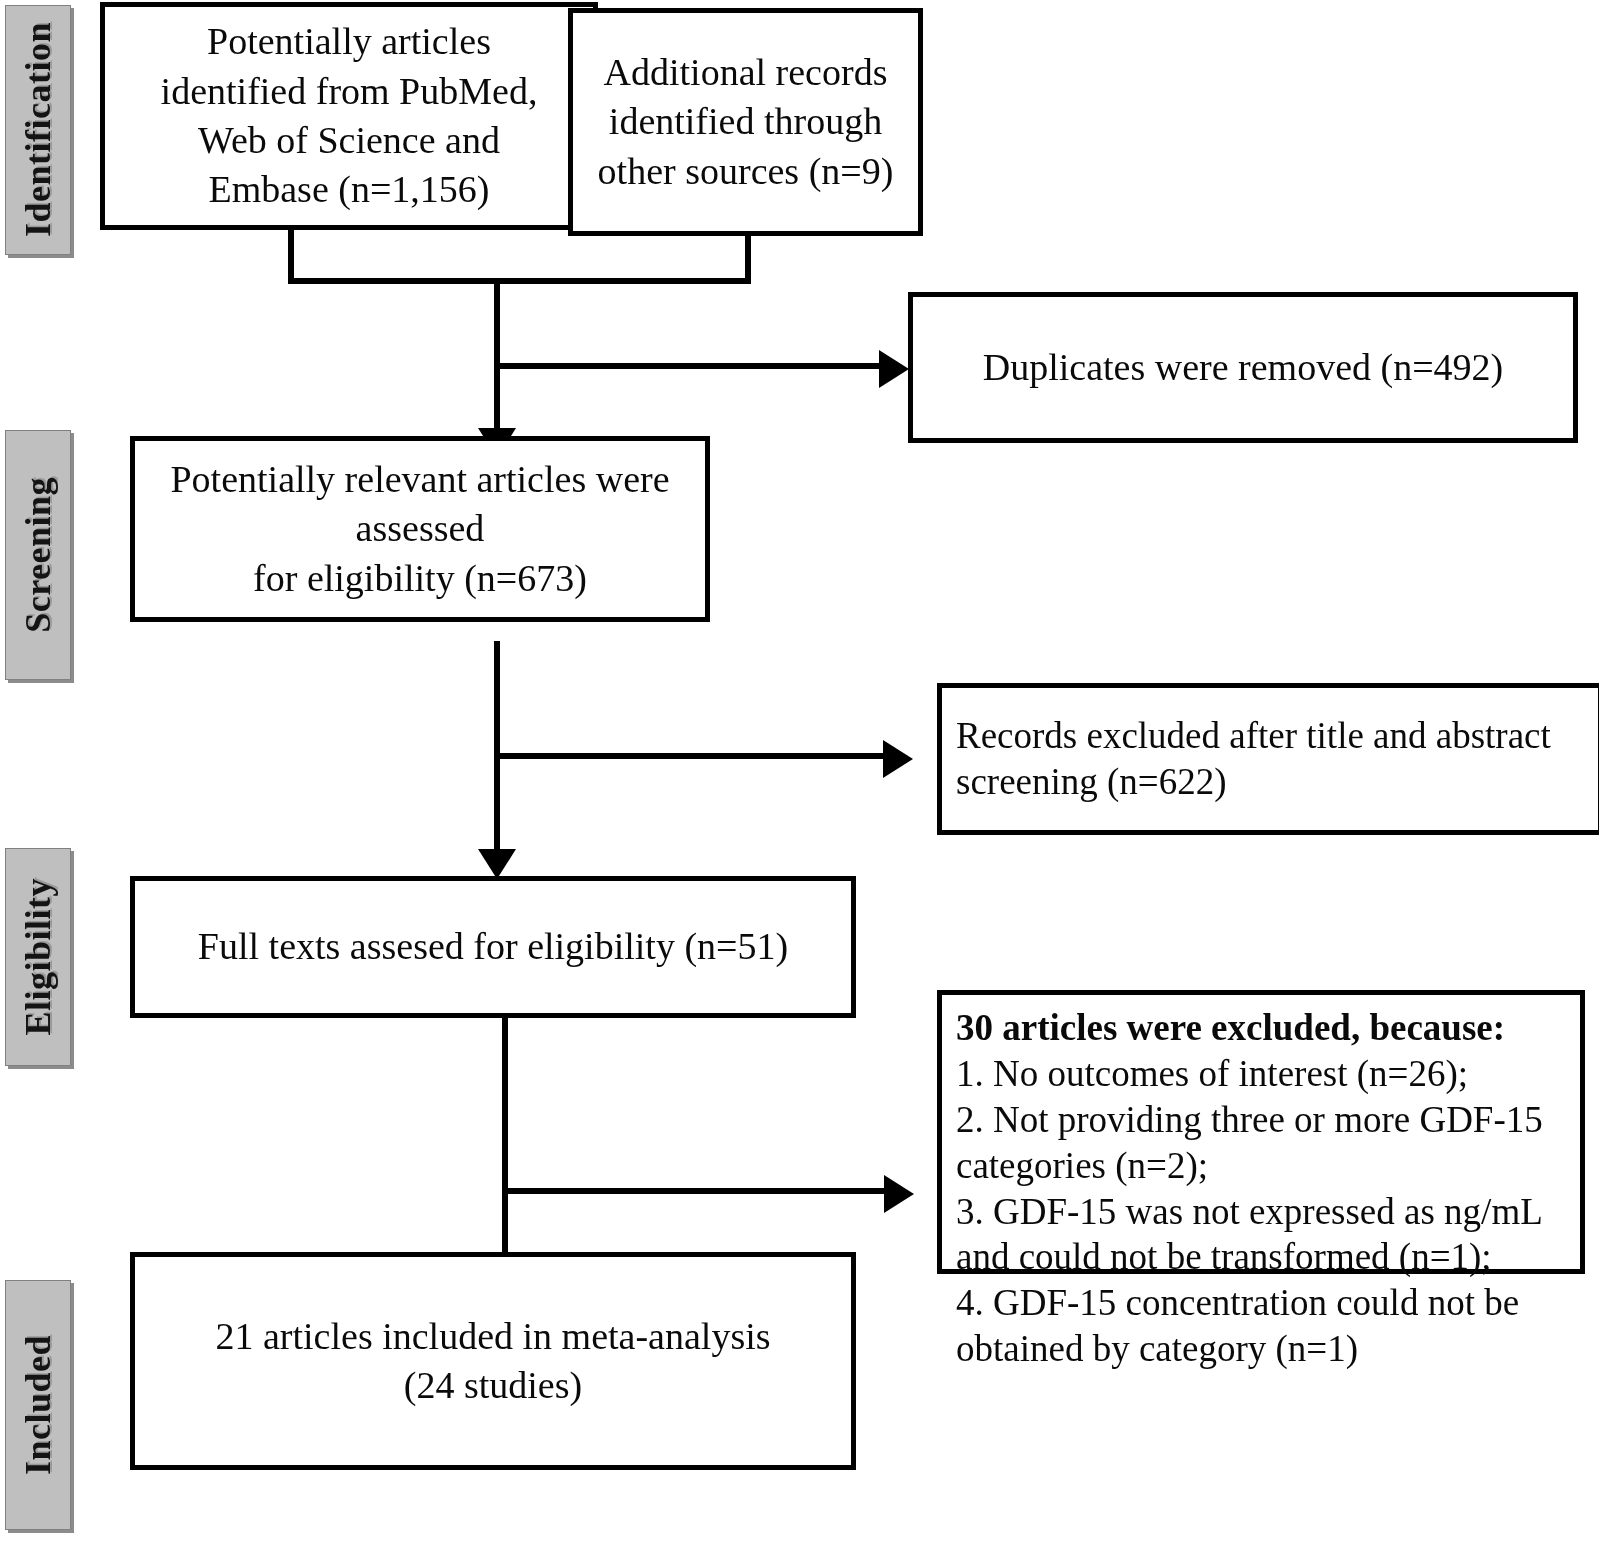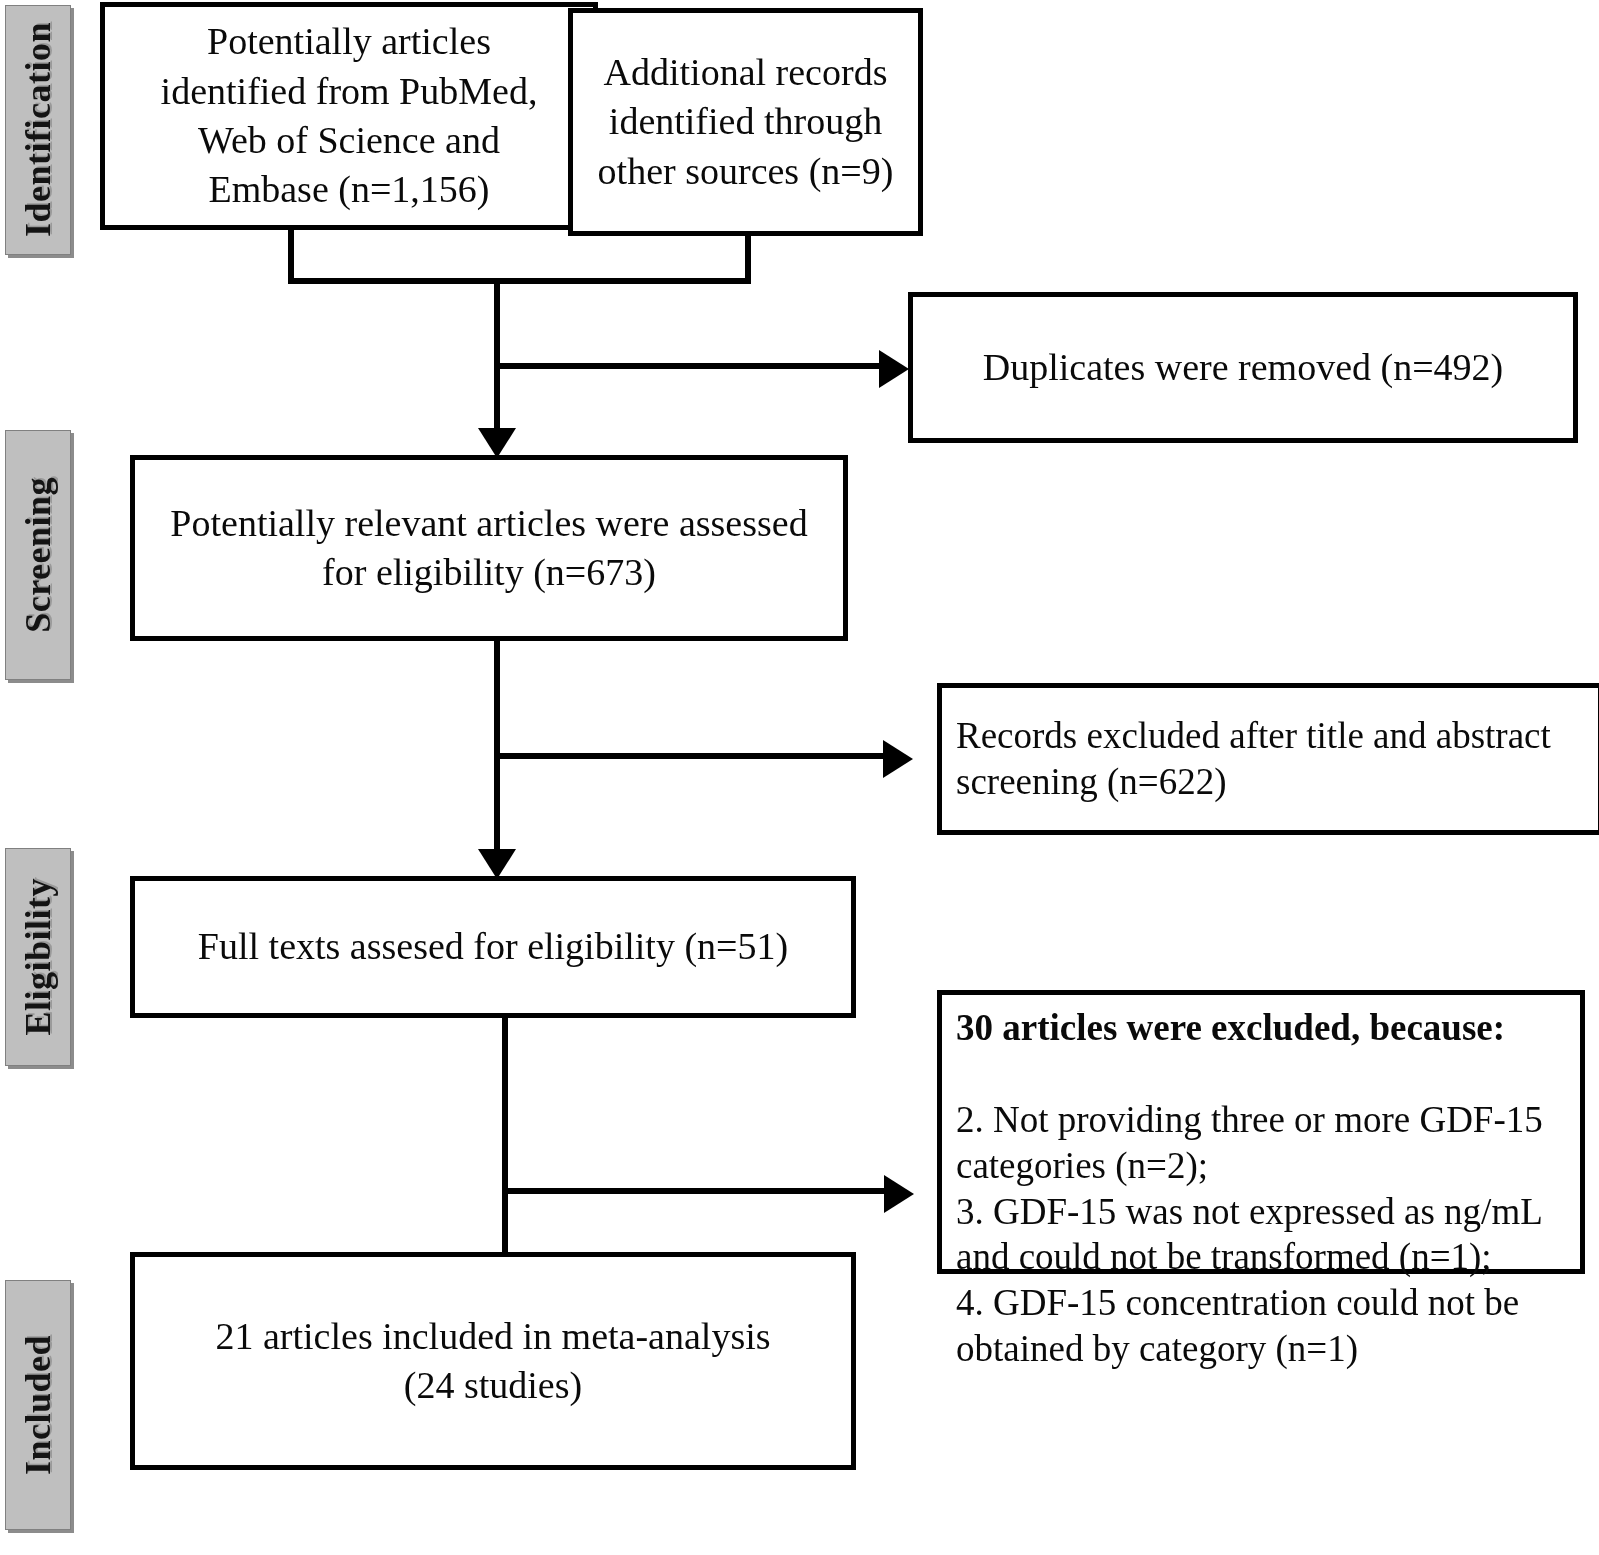--- a/index.html
+++ b/index.html
@@ -150,21 +150,21 @@
 
   <div class="hline" style="left:497px; top:363px; width:385px;"></div>
   <div class="arrow-right" style="left:879px; top:350px;"></div>
 
   <div class="flow-box" style="left:908px; top:292px; width:670px; height:151px;">
     <div class="box-text">
       <span>Duplicates were removed (n=492)</span>
     </div>
   </div>
 
-  <div class="flow-box" style="left:130px; top:455px; width:718px; height:186px;align-items:center;">
+  <div class="flow-box" style="left:130px; top:436px; width:580px; height:186px;align-items:center;">
     <div class="box-text">
       <span>Potentially relevant articles were assessed</span><br>
       <span>for eligibility (n=673)</span>
     </div>
   </div>
 
   <div class="vline" style="left:494px; top:641px; height:212px;"></div>
   <div class="arrow-down" style="left:478px; top:849px;"></div>
 
   <div class="hline" style="left:497px; top:753px; width:389px;"></div>
@@ -185,21 +185,21 @@
 
   <div class="vline" style="left:502px; top:1018px; height:258px;"></div>
   <div class="arrow-down" style="left:486px; top:1272px;"></div>
 
   <div class="hline" style="left:505px; top:1188px; width:382px;"></div>
   <div class="arrow-right" style="left:884px; top:1175px;"></div>
 
   <div class="flow-box left-align" style="left:912px; top:990px; width:648px; height:284px;">
     <div class="box-text">
       <span class="excl-title">30 articles were excluded, because:</span>
-      <br>
+      <span>1. No outcomes of interest (n=26);</span><br>
       <span>2. Not providing three or more GDF-15</span><br>
       <span>categories (n=2);</span><br>
       <span>3. GDF-15 was not expressed as ng/mL</span><br>
       <span>and could not be transformed (n=1);</span><br>
       <span>4. GDF-15 concentration could not be</span><br>
       <span>obtained by category (n=1)</span>
     </div>
   </div>
 
   <div class="flow-box" style="left:130px; top:1252px; width:726px; height:218px;">

